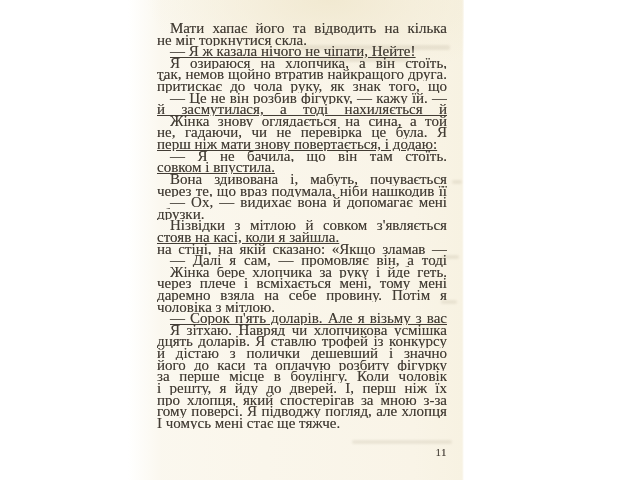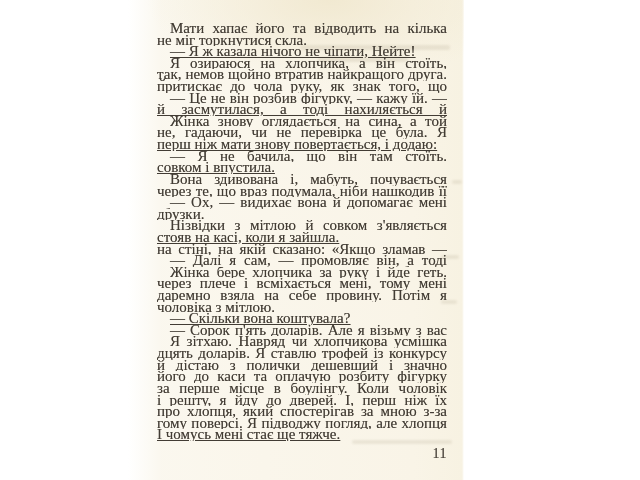--- a/index.html
+++ b/index.html
@@ -56,21 +56,21 @@
     height: 11.62px;
   }
   .line.ind { text-indent: 13px; }
   .line.end { text-align-last: left; text-decoration: underline; }
   .pagenum {
     position: absolute;
     top: 446px;
     left: 157px;
     width: 290px;
     text-align: right;
-    font-size: 14px;
+    font-size: 11px;
     letter-spacing: 0.5px;
     color: #4a443c;
     text-shadow: 0 0 0.5px rgba(66,60,52,0.5);
   }
 </style>
 </head>
 <body>
 
 <div class="scan">
   <div class="page-tint"></div>
@@ -101,21 +101,20 @@
       <div class="line ind">— Ох, — видихає вона й допомагає мені збирати великі</div>
       <div class="line end">друзки.</div>
       <div class="line ind">Нізвідки з мітлою й совком з'являється чоловік, який</div>
       <div class="line end">стояв на касі, коли я зайшла.</div>
       <div class="line end">на стіні, на якій сказано: «Якщо зламав — купи».</div>
       <div class="line ind">— Далі я сам, — промовляє він, а тоді тицяє на табличку</div>
       <div class="line ind">Жінка бере хлопчика за руку і йде геть. Малий зиркає</div>
       <div class="line">через плече і всміхається мені, тому мені здається, що я не-</div>
       <div class="line">даремно взяла на себе провину. Потім я повертаюся до</div>
       <div class="line end">чоловіка з мітлою.</div>
-      <div class="line ind end">— Скільки вона коштувала?</div>
       <div class="line ind end">— Сорок п'ять доларів. Але я візьму з вас підморгую.</div>
       <div class="line ind">Я зітхаю. Навряд чи хлопчикова усмішка коштує три-</div>
       <div class="line">дцять доларів. Я ставлю трофей із конкурсу краси на місце</div>
       <div class="line">й дістаю з полички дешевший і значно огидливіший. Несу</div>
       <div class="line">його до каси та оплачую розбиту фігурку свині й нагороду</div>
       <div class="line">за перше місце в боулінгу. Коли чоловік вручає мені пакет</div>
       <div class="line">і решту, я йду до дверей. І, перш ніж їх відчинити, згадую</div>
       <div class="line">про хлопця, який спостерігав за мною з-за перил на дру-</div>
       <div class="line">гому поверсі. Я підводжу погляд, але хлопця там уже немає.</div>
       <div class="line end">І чомусь мені стає ще тяжче.</div>

